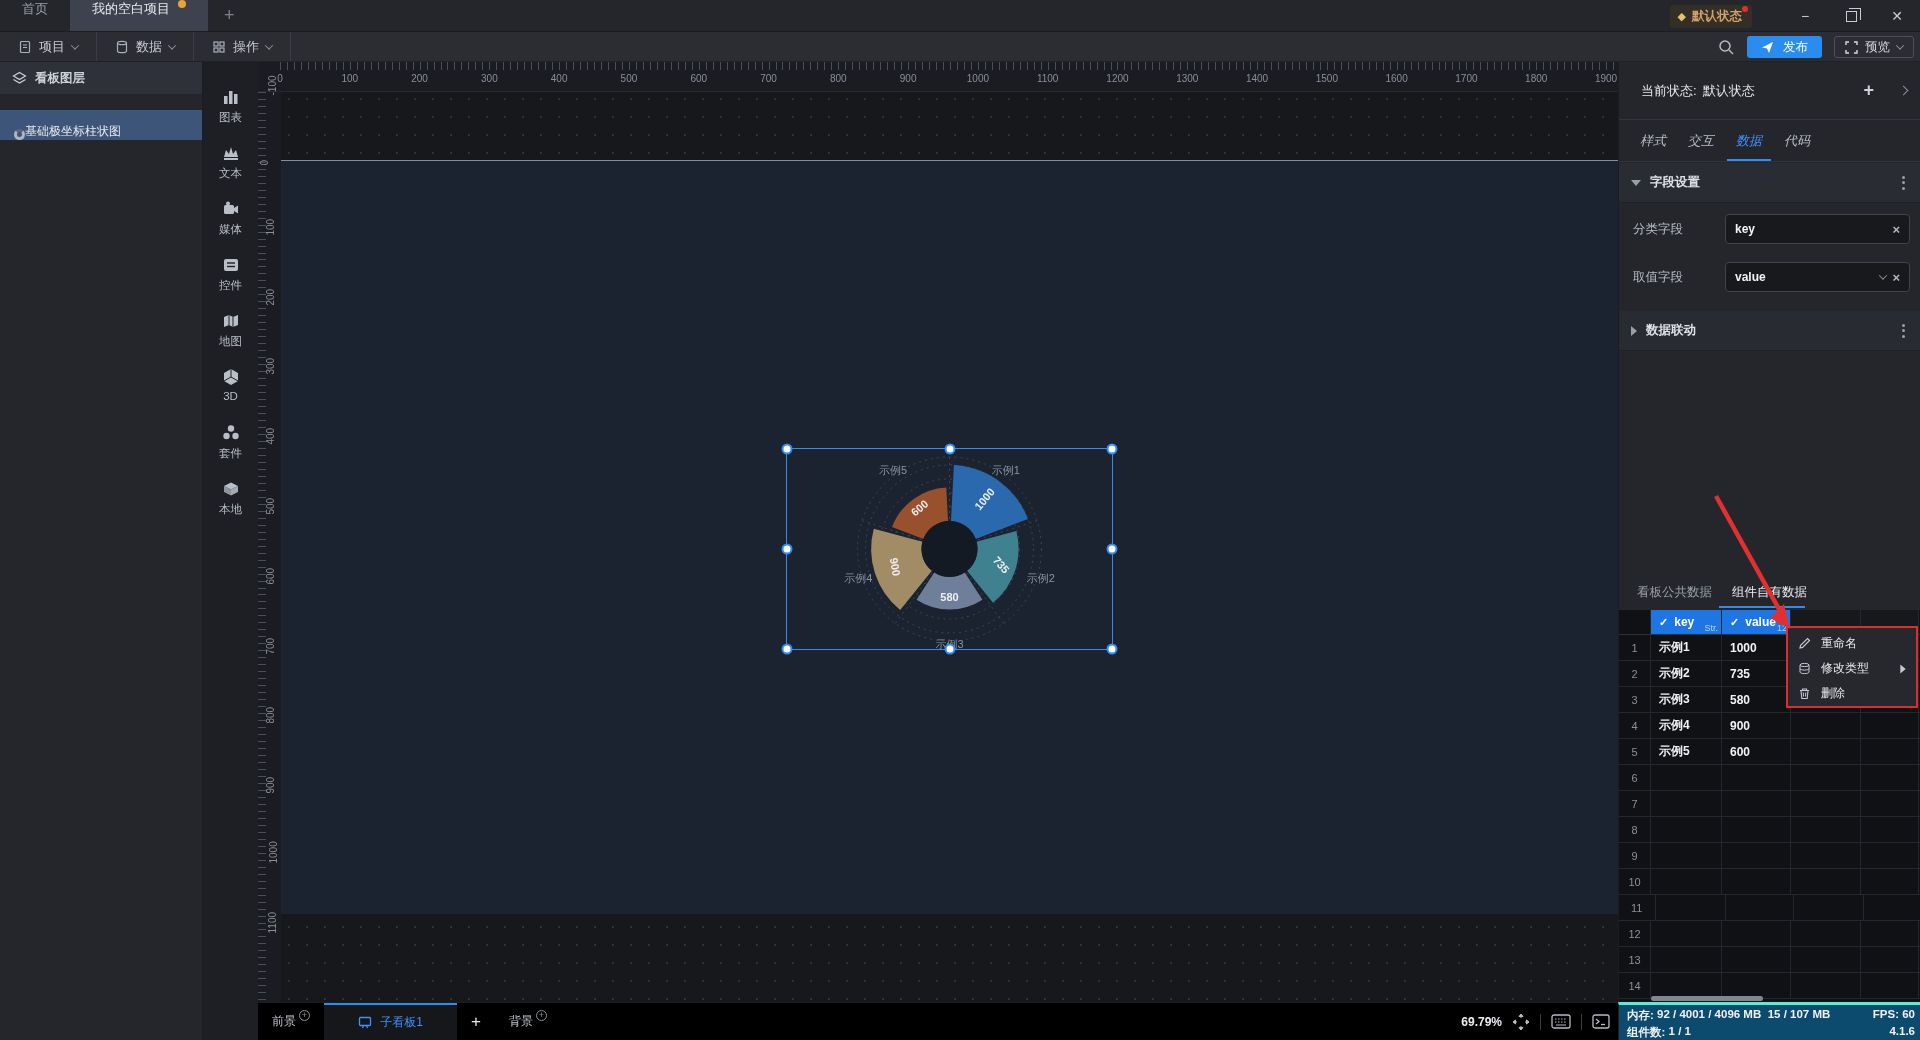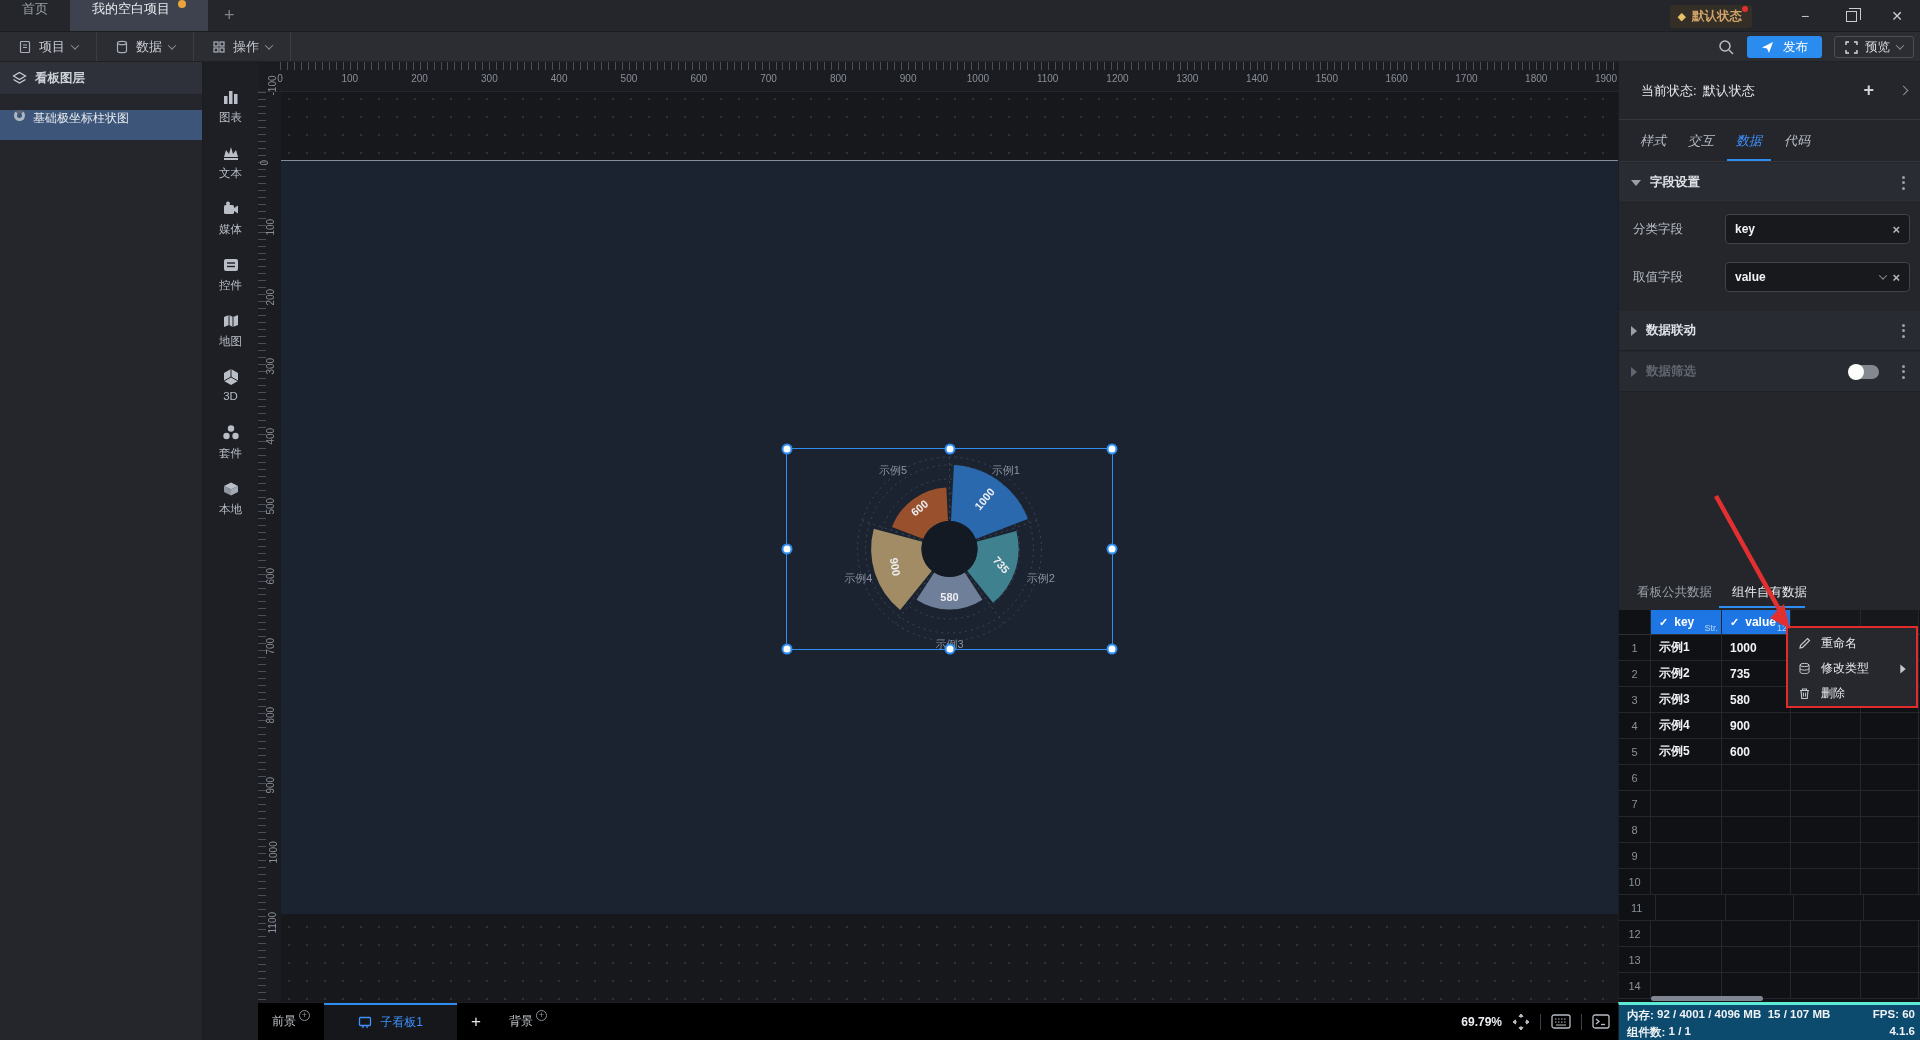--- a/index.html
+++ b/index.html
@@ -27,21 +27,21 @@
   .menubar { position:absolute; left:0; top:32px; width:1920px; height:30px; background:#2b2d33; border-bottom:1px solid #1f2125; display:flex; align-items:center; }
   .menu-item { display:flex; align-items:center; gap:7px; padding:0 18px; height:100%; border-right:1px solid #3a3d45; color:#c8ccd4; font-size:13px; }
   .chev { width:6px; height:6px; border-right:1.4px solid #8a9099; border-bottom:1.4px solid #8a9099; transform:rotate(45deg) translate(-1px,-1px); display:inline-block; }
   .mb-right { position:absolute; right:0; top:0; height:30px; display:flex; align-items:center; gap:12px; padding-right:6px; }
   .btn-publish { display:flex; align-items:center; gap:9px; background:#2b8cf0; color:#fff; border-radius:3px; height:22px; padding:0 14px; font-size:12.5px; }
   .btn-preview { display:flex; align-items:center; gap:7px; border:1px solid #4a4f59; color:#d8dade; border-radius:3px; height:22px; padding:0 10px; font-size:12.5px; }
 
   
   .layers { position:absolute; left:0; top:62px; width:203px; height:978px; background:#24262c; border-right:1px solid #1b1d21; }
   .layers-head { height:32px; background:#2e3139; display:flex; align-items:center; gap:8px; padding:0 12px; color:#cdd1d8; font-weight:bold; font-size:12.5px; }
-  .layer-item { height:30px; margin-top:16px; background:#3c5578; display:flex; align-items:flex-start; gap:8px; padding:0 14px; color:#e6e9ee; font-size:12px; }
+  .layer-item { height:30px; margin-top:16px; background:#3c5578; display:flex; align-items:flex-end; padding:0 14px; color:#e6e9ee; font-size:12px; }
   .donut { width:11px; height:11px; border-radius:50%; border:3px solid #aeb6c2; border-top-color:#5d6673; }
 
   
   .rail { position:absolute; left:203px; top:62px; width:55px; height:978px; background:#1d1f24; display:flex; flex-direction:column; align-items:center; padding-top:26px; }
   .rail-item { display:flex; flex-direction:column; align-items:center; gap:4px; height:56px; color:#b9bec7; font-size:11.5px; }
   .rail-item svg { display:block; }
 
   
   .canvas { position:absolute; left:258px; top:62px; width:1360px; height:940px; background:#16181c;
     background-image:radial-gradient(circle, #2e323a 1px, transparent 1.4px); background-size:18px 18px; background-position:4px 10px; overflow:hidden; }
@@ -404,32 +404,20 @@
 
     <div class="prow sec-head" style="top:249px; background:#282b32;">
       <span class="tri-right"></span>
       <span>数据联动</span>
       <span class="kebab">
           <i></i>
           <i></i>
           <i></i>
         </span>
     </div>
-    <div class="prow sec-head dim" style="top:290px; background:#282b32;">
-      <span class="tri-right"></span>
-      <span class="dim">数据筛选</span>
-      <span class="toggle">
-          <span class="knob"></span>
-        </span>
-      <span class="kebab" style="margin-left:10px">
-          <i></i>
-          <i></i>
-          <i></i>
-        </span>
-    </div>
 
     <div class="prow dtabs">
       <span class="dtab" style="margin-left:8px">看板公共数据</span>
       <span class="dtab active">组件自有数据</span>
     </div>
     <div class="dtab-underline"></div>
 
     <div class="table" id="dtable">
         <div class="trow head">
           <div class="tc num" style="width: 32px;"></div>

